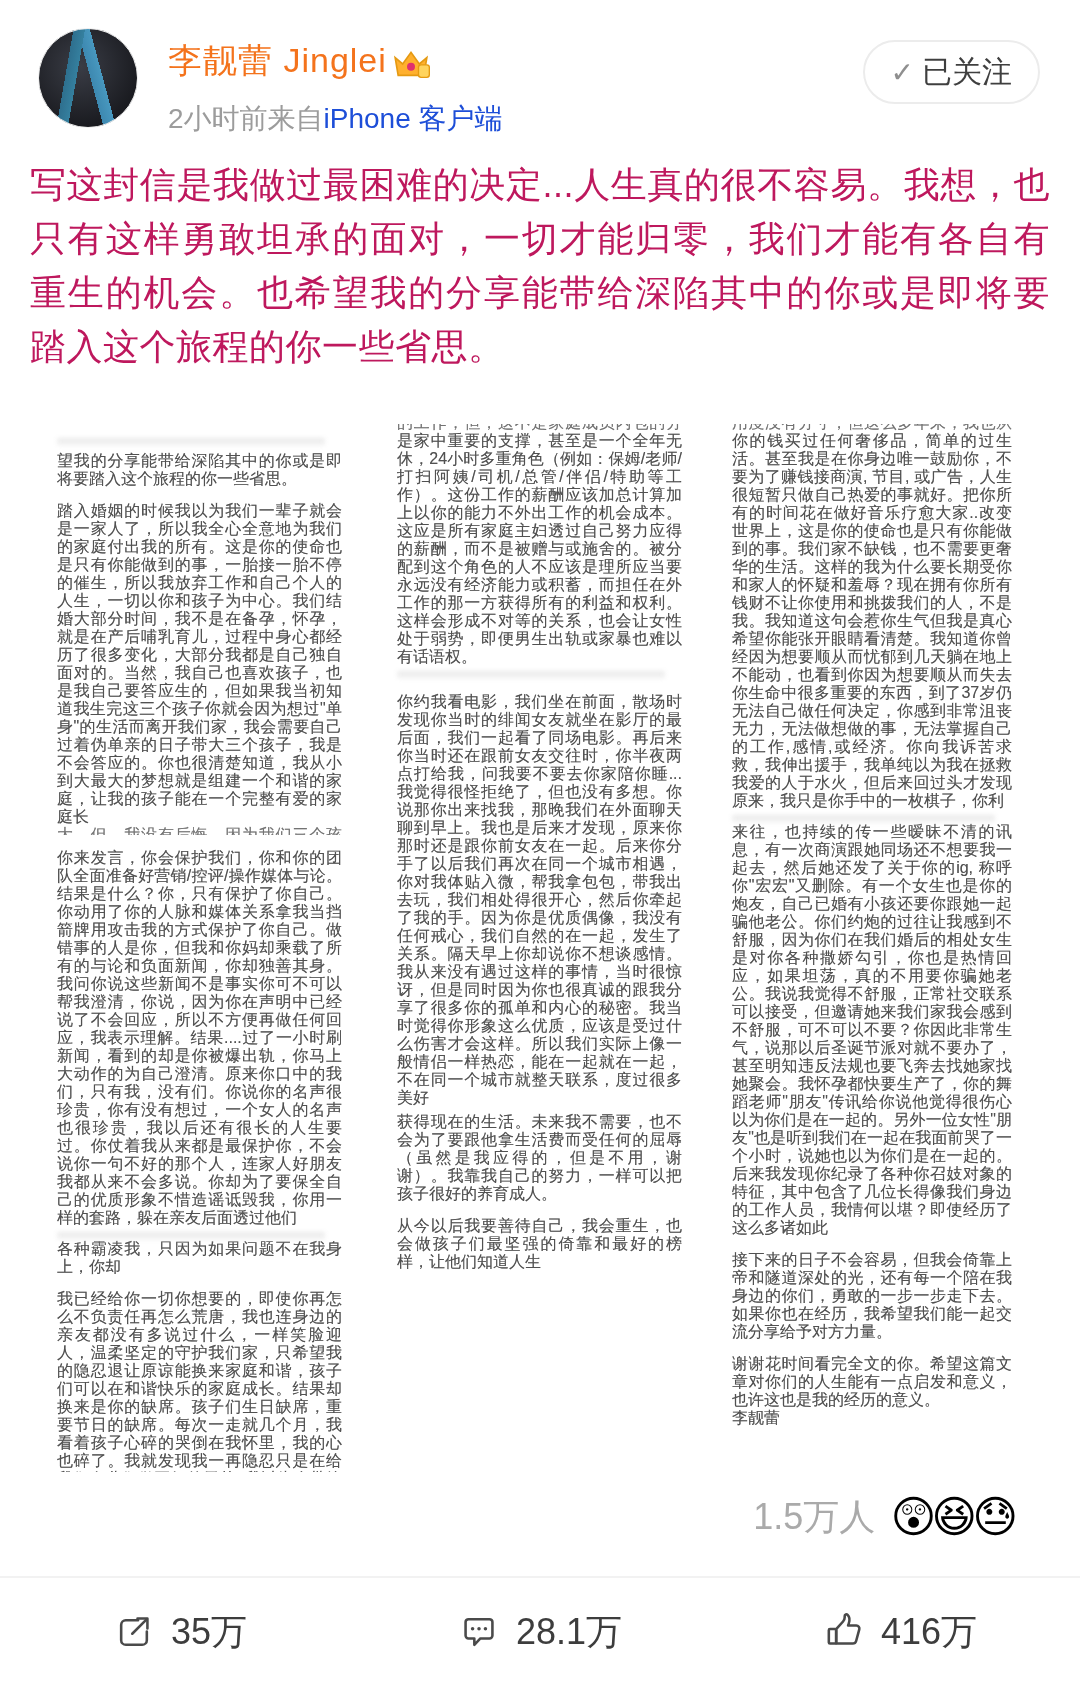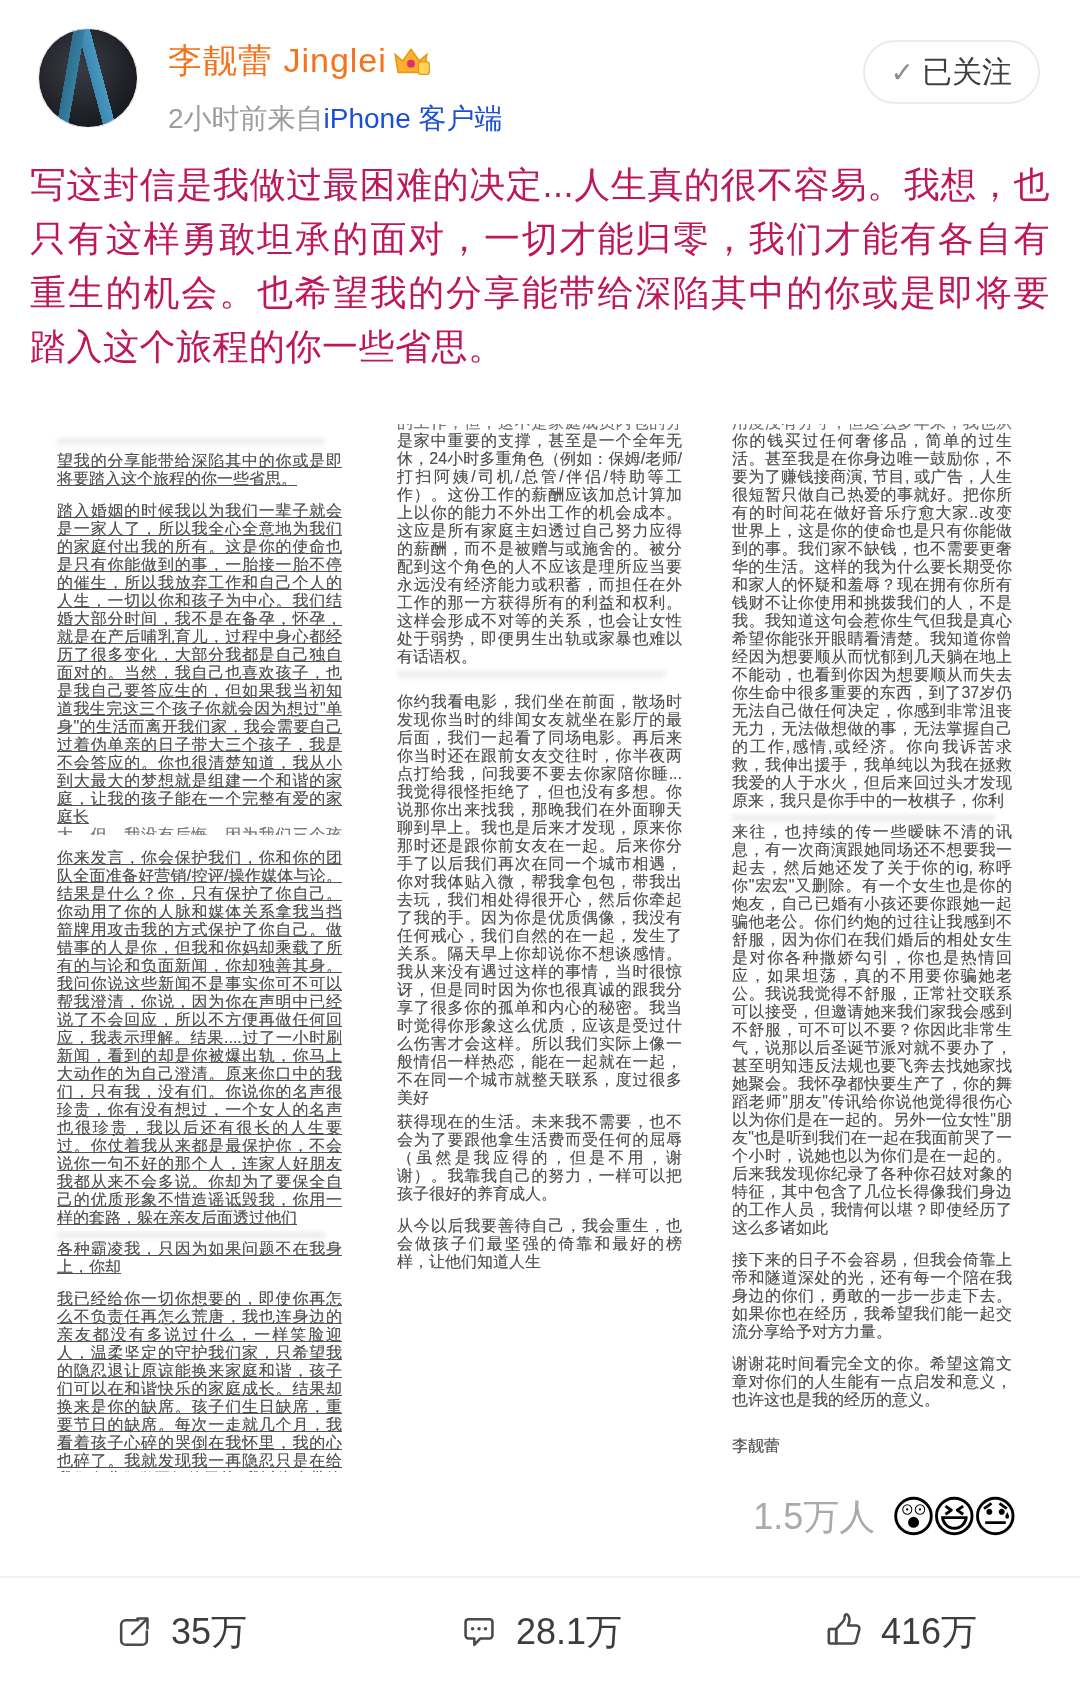--- a/index.html
+++ b/index.html
@@ -9,21 +9,21 @@
 
   
   .header { position:relative; padding:28px 36px 0 38px; display:flex; }
   .avatar { width:100px; height:100px; border-radius:50%; flex:0 0 100px; overflow:hidden;
             background:
               linear-gradient(100deg, transparent 30%, #2e6f8e 30%, #35809f 40%, transparent 40%),
               linear-gradient(75deg, transparent 52%, #3d88b0 52%, #4898bf 62%, transparent 62%),
               radial-gradient(circle at 42% 38%, #3a3d46 0%, #1a1b20 72%);
             border:1px solid #eee; }
   .hmeta { margin-left:30px; padding-top:10px; }
-  .name-row { display:flex; align-items:center; gap:4px; }
+  .name-row { display:flex; align-items:flex-end; gap:4px; }
   .name { font-size:34px; color:#f4731c; font-weight:400; letter-spacing:1px; }
   .crown { width:40px; height:40px; }
   .sub-row { margin-top:16px; font-size:28px; color:#9c9c9c; display:flex; gap:0; }
   .src-link { color:#1d4ed8; }
   .follow-btn { position:absolute; right:40px; top:40px; height:64px; padding:0 26px;
                 border:2px solid #ececec; border-radius:34px; background:#fff;
                 display:flex; align-items:center; gap:8px; font-size:30px; color:#3f3f3f; }
   .follow-check { color:#8f8f8f; font-size:28px; }
 
   
@@ -31,26 +31,26 @@
            letter-spacing:.5px; text-align:justify; }
 
   
   .letter { margin-top:50px; height:1048px; overflow:hidden; display:flex;
             padding-left:57px; padding-right:28px; }
   .letter-col { width:285px; flex:0 0 285px; font-size:16px; line-height:18px;
                 color:#515151; text-align:justify;
                 text-shadow:0 0 .5px rgba(90,90,90,.55); }
   .letter-col + .letter-col { margin-left:55px; }
   .letter-col:nth-child(3) { margin-left:50px; flex-basis:280px; width:280px; }
-  .letter-col:nth-child(1) { padding-top:14px;text-decoration:underline; }
+  .letter-col:nth-child(1) { padding-top:14px; }
   .lp { margin:0; }
   .lp.p   { margin-top:14px; }
   .lp.cont{ margin-top:0; }
   .lp.half{ margin-top:6px; }
-  .lp.sig { margin-top:28px; }
+  .lp.sig { }
   .letter-col .lp:first-child { margin-top:0; }
   .lp.clip-top { height:8px; overflow:hidden; opacity:.8; filter:blur(.7px); }
   .lp.clip-top span { display:block; margin-top:-10px; }
   .lp.clip-bottom { height:9px; overflow:hidden; opacity:.8; filter:blur(.7px); }
   .lp.seam { height:8px; margin-top:5px; width:94%; border-radius:2px;
              background:linear-gradient(#d6d6d6,#f0f0f0); filter:blur(2px); opacity:.55; }
 
   
   .reactions { display:flex; justify-content:flex-end; align-items:center;
                padding:16px 62px 0 0; height:74px; }

